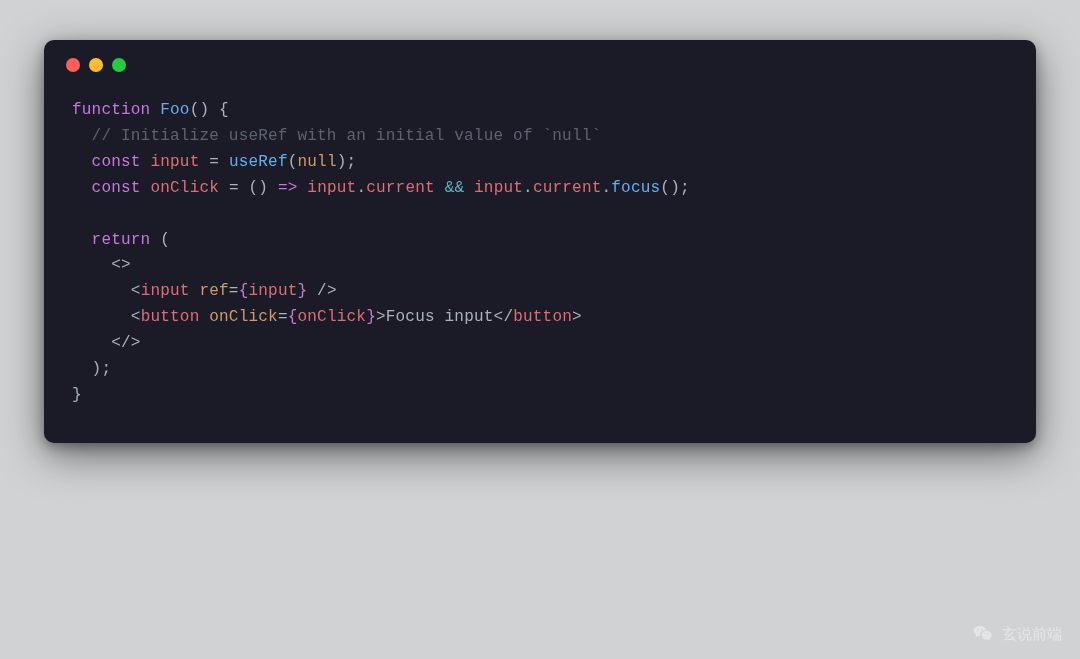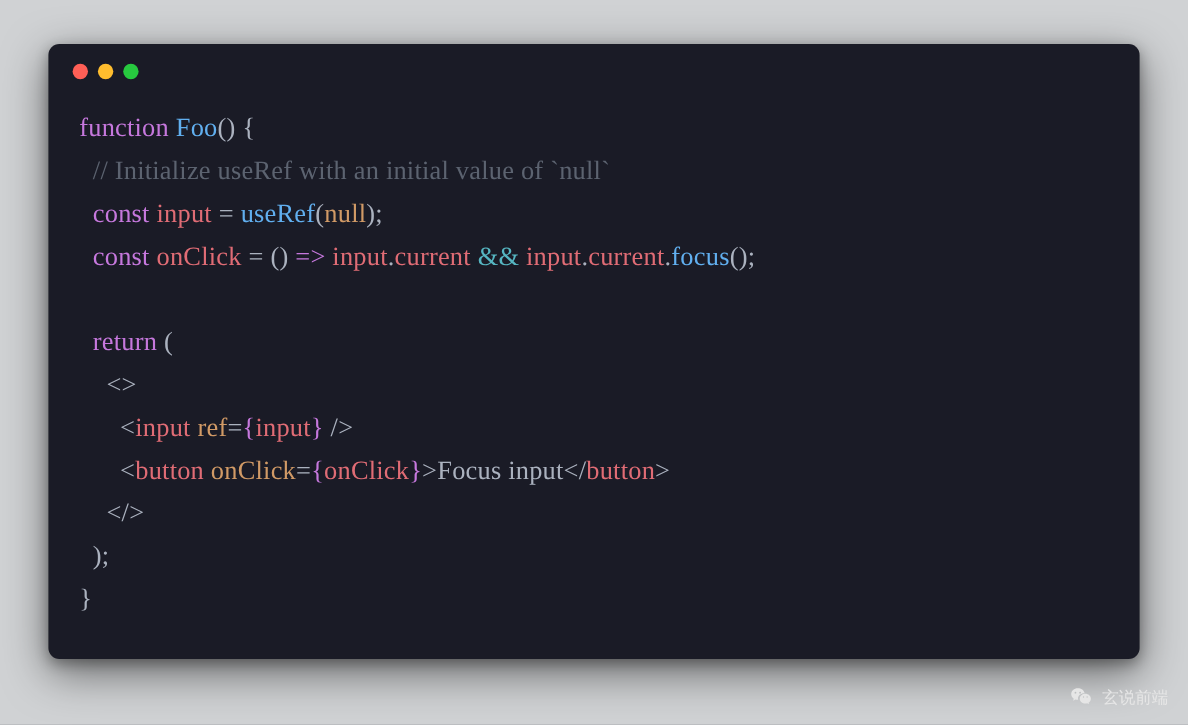--- a/index.html
+++ b/index.html
@@ -33,26 +33,25 @@
   .dot {
     width: 14px;
     height: 14px;
     border-radius: 50%;
   }
   .dot-red { background: #ff5f56; }
   .dot-yellow { background: #ffbd2e; }
   .dot-green { background: #27c93f; }
   .code-area {
     padding: 26px 28px 34px 28px;
-    font-size: 24px;
+    font-size: 16px;
     line-height: 1.62;
     white-space: pre;
     color: #abb2bf;
     letter-spacing: 0.2px;
-    font-family: Liberation Serif, serif;
   }
   .kw       { color: #c678dd; }
   .fn2      { color: #61afef; }
   .paren    { color: #abb2bf; }
   .brace    { color: #abb2bf; }
   .comment  { color: #5c6370; font-style: normal; }
   .ident    { color: #e06c75; }
   .eq       { color: #abb2bf; }
   .null     { color: #d19a66; }
   .prop     { color: #e06c75; }

